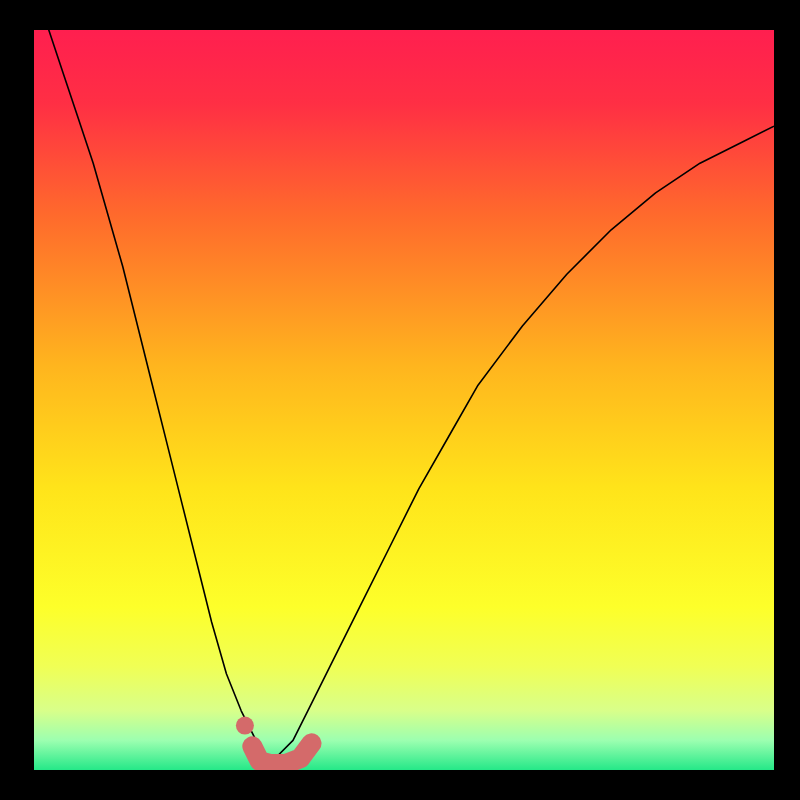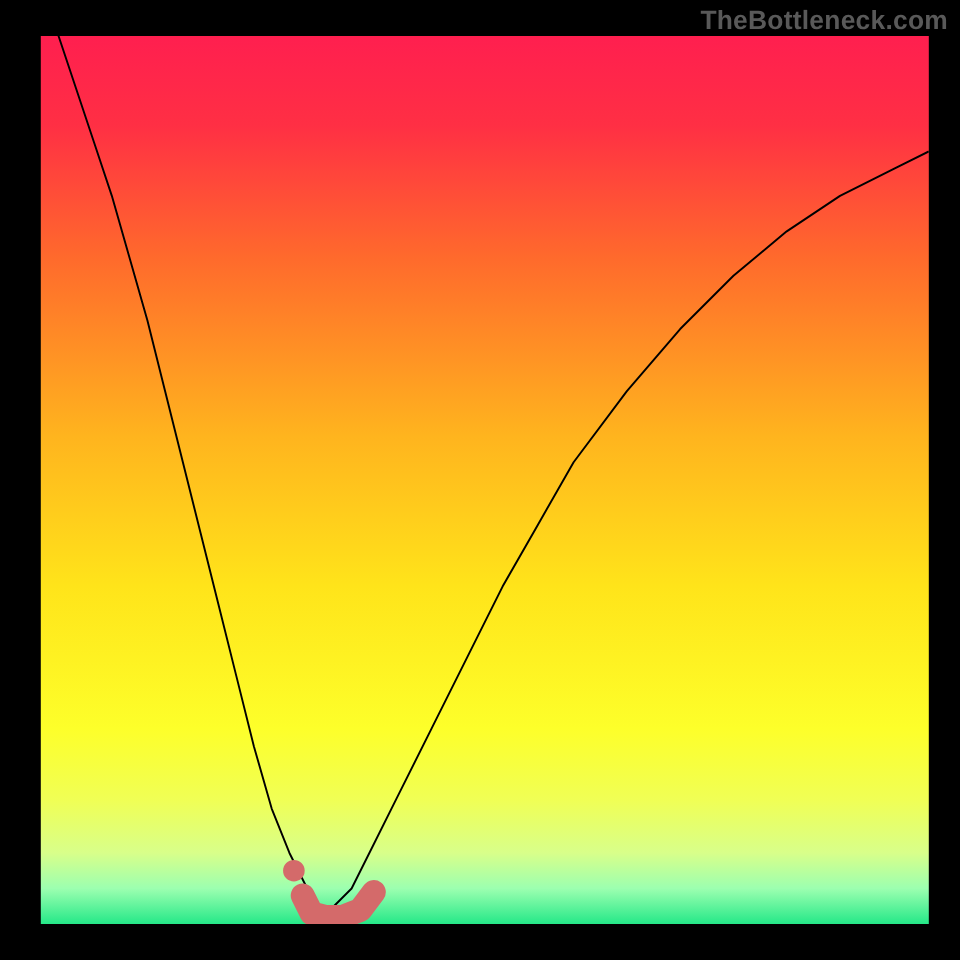--- a/index.html
+++ b/index.html
@@ -32,21 +32,20 @@
   svg {
     position: absolute;
     top: 0;
     left: 0;
   }
 </style>
 </head>
 <body>
 
 <div class="frame">
-  <div class="watermark">TheBottleneck.com</div>
   <svg id="chart-svg" width="800" height="800" viewBox="0 0 800 800">
     <defs>
       <linearGradient id="bg-grad" x1="0" y1="0" x2="0" y2="1">
           <stop offset="0.00%" stop-color="#ff1f4f"></stop>
           <stop offset="10.00%" stop-color="#ff2f44"></stop>
           <stop offset="25.00%" stop-color="#ff6a2c"></stop>
           <stop offset="45.00%" stop-color="#ffb41e"></stop>
           <stop offset="62.00%" stop-color="#ffe41a"></stop>
           <stop offset="78.00%" stop-color="#fdff2a"></stop>
           <stop offset="86.00%" stop-color="#f0ff55"></stop>

